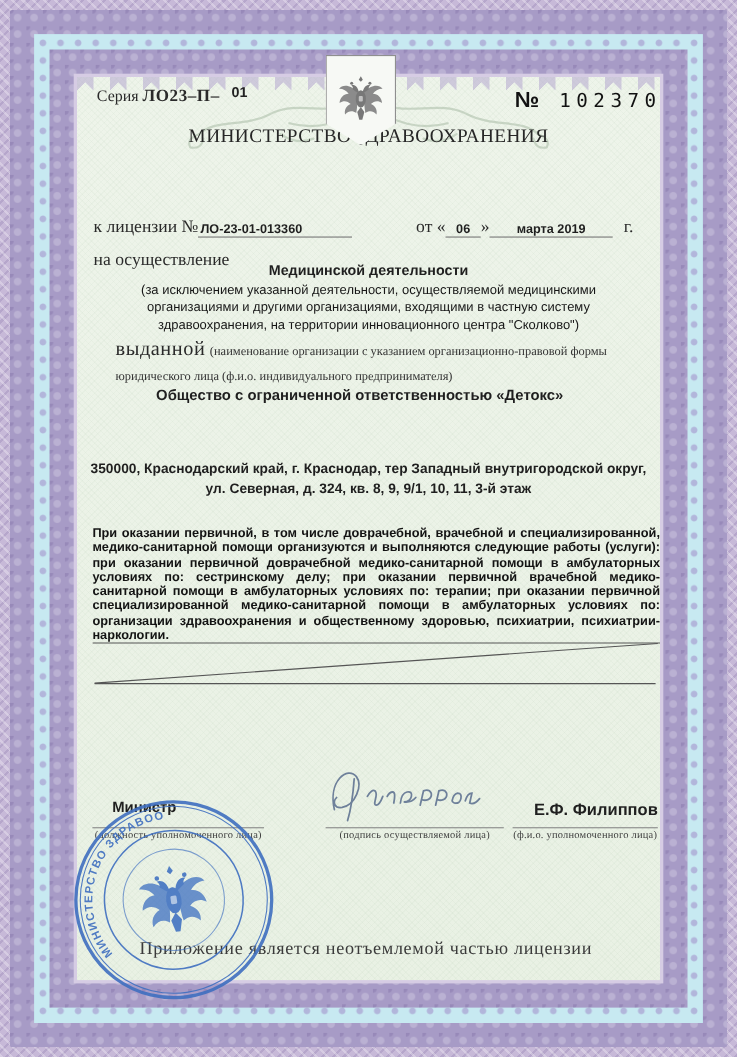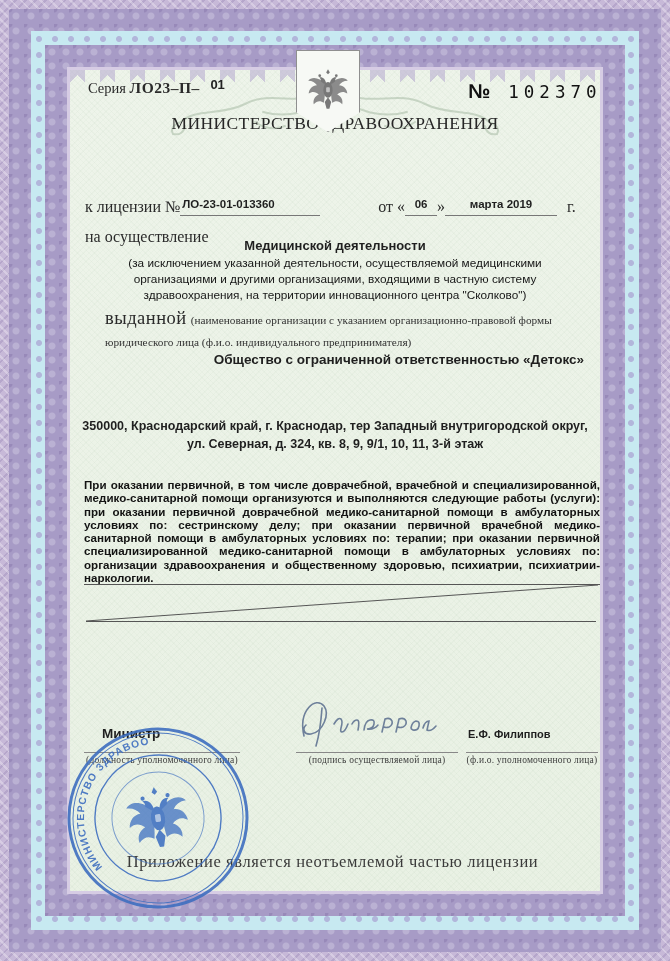--- a/index.html
+++ b/index.html
@@ -67,56 +67,56 @@
     letter-spacing:5px; margin-left:18px; margin-top:2px; color:#111; }
   .title { left:70px; width:530px; top:112px; font-size:17.5px; color:#262626;
     line-height:1.28; letter-spacing:.4px; }
 
   
   .annex-row { left:86px; top:172px; display:flex; align-items:flex-end; }
   .annex-label { font-weight:bold; font-size:13px; letter-spacing:.6px; color:#1c1c1c; }
   .annex-line { width:178px; margin-left:4px; }
   .annex-line span { font-family:"Liberation Sans", sans-serif; font-weight:bold;
     font-size:11.5px; padding-left:22px; display:inline-block; }
-  .license-row { left:85px; top:198px; right:82px; display:flex; }
+  .license-row { left:85px; top:198px; right:82px; display:flex; align-items:flex-end; }
   .lbl { font-size:16px; color:#2a2a2a; white-space:nowrap; }
   .val { font-family:"Liberation Sans", sans-serif; font-weight:bold; font-size:11.5px;
     display:block; }
   .line-a { width:140px; } .line-a .val { padding-left:2px; }
   .gap-ot { margin-left:58px; }
   .line-b { width:32px; } .line-b .val { text-align:center; }
   .line-c { width:112px; } .line-c .val { text-align:center; }
   .suffix-g { margin-left:10px; }
 
   .intro { left:85px; top:228px; font-size:16px; color:#2a2a2a; }
   .act-title { left:70px; width:530px; top:238px; font-weight:bold; font-size:13px; }
   .act-note { left:95px; width:480px; top:256px; font-size:11.8px; line-height:1.34;
     color:#161616; font-weight:500; }
 
   .issued { left:85px; top:306px; width:516px; line-height:1.32;margin-left:20px; }
   .issued-label { font-size:18.5px; color:#2a2a2a; letter-spacing:.5px; }
   .issued-cap { font-size:11.3px; color:#333; }
 
-  .org { left:70px; width:514px; top:352px; font-weight:bold; font-size:13.5px;text-align:right; }
+  .org { left:70px; width:514px; top:352px; font-weight:bold; font-size:13.5px; }
   .address { left:78px; width:514px; top:418px; font-weight:bold; font-size:12.5px;
     line-height:1.42; }
   .works { left:84px; width:516px; top:478px; font-weight:bold; font-size:11.6px;
     line-height:13.3px; text-align:justify; color:#131313; }
   .strike { left:84px; top:580px; }
 
   
   .minister { left:102px; top:726px; font-weight:bold; font-size:13.5px; }
   .sig-group { display:flex; flex-direction:column; align-items:center; }
   .pos-group  { left:84px;  top:752px; width:156px; }
   .sig-line-g { left:296px; top:752px; width:162px; }
   .name-group { left:466px; top:752px; width:132px; }
   .rule { width:100%; border-top:1px solid #888; }
   .sig-group .cap { margin-top:2px; white-space:nowrap; }
-  .name { left:468px; top:728px; width:130px; text-align:left; font-weight:bold;
-    font-size:11px; }
+  .name { left:468px; top:728px; width:130px; text-align:right; font-weight:bold;
+    font-size:15px; }
   .signature-svg { left:290px; top:690px; z-index:3; }
 
   .stamp { left:62px; top:722px; z-index:4; opacity:.9;
     transform:rotate(-8deg); }
   .footer { left:80px; width:505px; top:852px; font-size:16.5px; letter-spacing:.6px;
     color:#3a3a3a; }
 </style>
 </head>
 <body>
 

